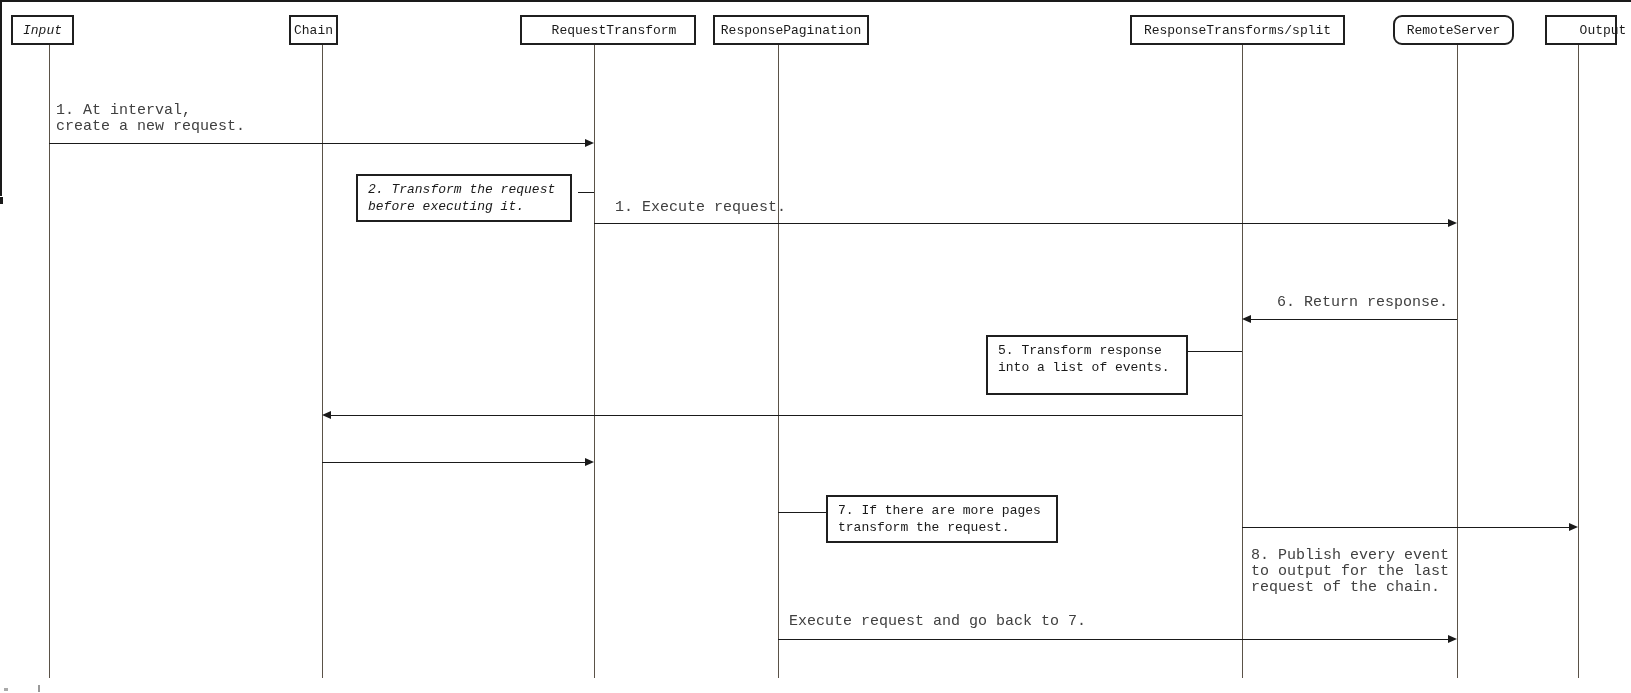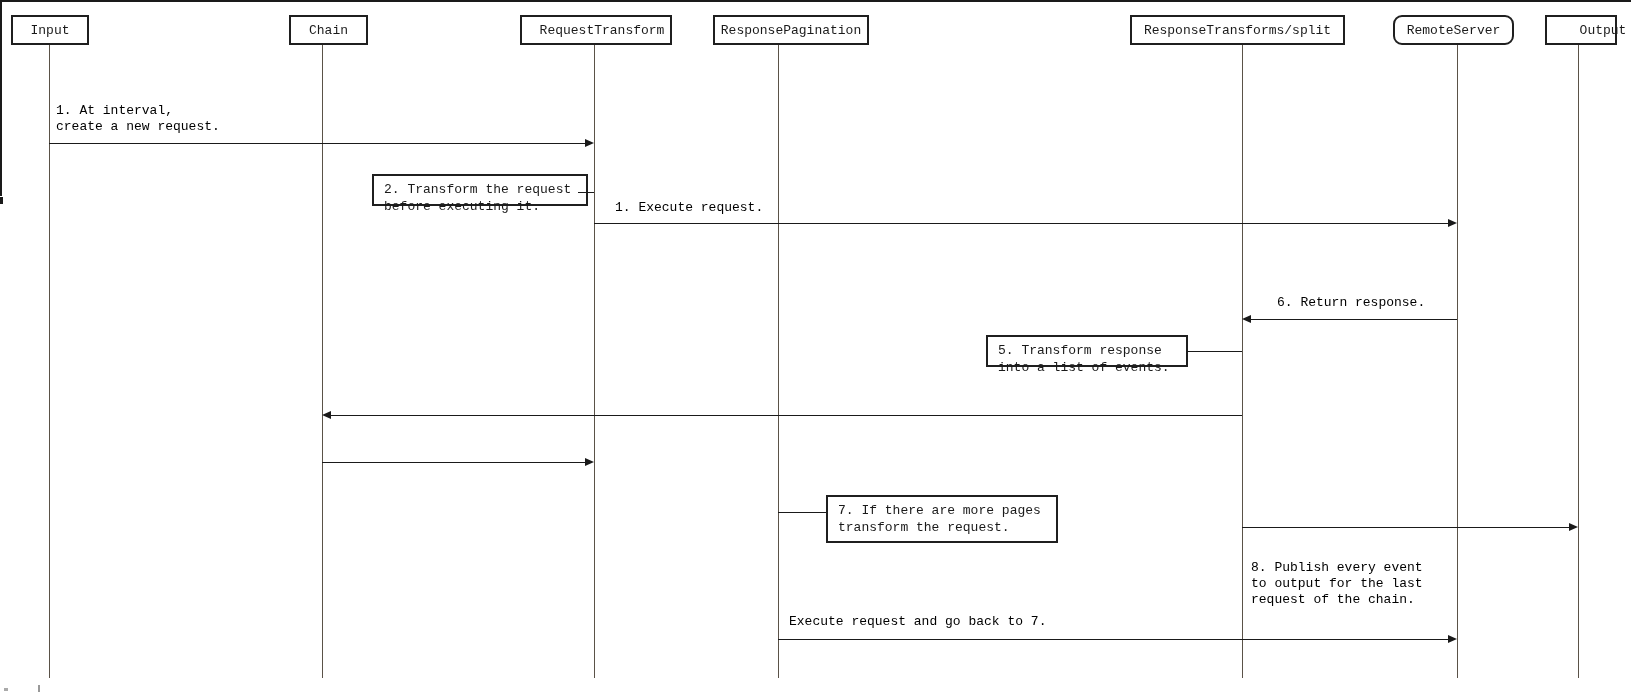--- a/index.html
+++ b/index.html
@@ -9,85 +9,85 @@
                border:2px solid #1f1f1f;background:#ffffff;display:flex;align-items:center;
                justify-content:center;font-size:13px;color:#1a1a1a;white-space:nowrap;}
   .lifeline{position:absolute;top:45px;height:633px;width:1px;background:#5a5248;}
   .hline{position:absolute;height:1px;background:#1a1a1a;}
   .head-r{position:absolute;width:0;height:0;border-top:4px solid transparent;
           border-bottom:4px solid transparent;border-left:9px solid #1a1a1a;}
   .head-l{position:absolute;width:0;height:0;border-top:4px solid transparent;
           border-bottom:4px solid transparent;border-right:9px solid #1a1a1a;}
   .note{position:absolute;box-sizing:border-box;border:2px solid #1f1f1f;background:#ffffff;
         font-size:13px;line-height:17px;color:#1a1a1a;padding:5px 0 0 10px;white-space:pre-line;}
-  .label{position:absolute;font-size:13px;line-height:16px;color:#000000;white-space:pre-line;}
+  .label{position:absolute;font-size:15px;line-height:16px;color:#404040;white-space:pre-line;}
   .frame{position:absolute;background:#1a1a1a;}
   .artifact{position:absolute;}
 </style>
 </head>
 <body>
 
 <div id="canvas">
 
   <div class="frame" style="left:0;top:0;width:1631px;height:2px;"></div>
   <div class="frame" style="left:0;top:0;width:2px;height:196px;"></div>
   <div class="frame" style="left:0;top:197px;width:3px;height:7px;"></div>
   <div class="artifact" style="left:4px;top:688px;width:4px;height:3px;background:#aaaaaa;"></div>
   <div class="artifact" style="left:38px;top:685px;width:2px;height:7px;background:#999999;"></div>
 
-  <div class="participant" style="left:11px;width:78px;">Input</div>
-  <div class="participant" style="left:289px;width:79px;">Chain</div>
-  <div class="participant" style="left:520px;width:152px;padding-left:12px;">RequestTransform</div>
+  <div class="participant" style="left:11px;width:63px;font-style:italic;">Input</div>
+  <div class="participant" style="left:289px;width:49px;">Chain</div>
+  <div class="participant" style="left:520px;width:176px;padding-left:12px;">RequestTransform</div>
   <div class="participant" style="left:713px;width:156px;">ResponsePagination</div>
   <div class="participant" style="left:1130px;width:215px;">ResponseTransforms/split</div>
   <div class="participant" style="left:1393px;width:121px;border-radius:9px;">RemoteServer</div>
   <div class="participant" style="left:1545px;width:72px;padding-left:44px;">Output</div>
 
   <div class="lifeline" style="left:49px;"></div>
   <div class="lifeline" style="left:322px;"></div>
   <div class="lifeline" style="left:594px;"></div>
   <div class="lifeline" style="left:778px;"></div>
   <div class="lifeline" style="left:1242px;"></div>
   <div class="lifeline" style="left:1457px;"></div>
   <div class="lifeline" style="left:1578px;"></div>
 
   <div class="label" style="left:56px;top:103px;">1. At interval,
 create a new request.</div>
   <div class="hline" style="left:49px;top:143px;width:537px;"></div>
   <div class="head-r" style="left:585px;top:139px;"></div>
 
-  <div class="note" style="left:372px;top:174px;width:216px;height:32px;">2. Transform the request
+  <div class="note" style="left:356px;top:174px;width:216px;height:48px;font-style:italic;">2. Transform the request
 before executing it.</div>
   <div class="hline" style="left:578px;top:192px;width:16px;"></div>
 
   <div class="label" style="left:615px;top:200px;">1. Execute request.</div>
   <div class="hline" style="left:594px;top:223px;width:854px;"></div>
   <div class="head-r" style="left:1448px;top:219px;"></div>
 
   <div class="label" style="left:1277px;top:295px;">6. Return response.</div>
   <div class="hline" style="left:1251px;top:319px;width:206px;"></div>
   <div class="head-l" style="left:1242px;top:315px;"></div>
 
-  <div class="note" style="left:986px;top:335px;width:202px;height:32px;font-family:Liberation Mono, monospace;">5. Transform response
+  <div class="note" style="left:986px;top:335px;width:202px;height:60px;font-family:Liberation Mono, monospace;">5. Transform response
 into a list of events.</div>
   <div class="hline" style="left:1187px;top:351px;width:55px;"></div>
 
   <div class="hline" style="left:331px;top:415px;width:911px;"></div>
   <div class="head-l" style="left:322px;top:411px;"></div>
 
   <div class="hline" style="left:322px;top:462px;width:264px;"></div>
   <div class="head-r" style="left:585px;top:458px;"></div>
 
   <div class="note" style="left:826px;top:495px;width:232px;height:48px;">7. If there are more pages
 transform the request.</div>
   <div class="hline" style="left:778px;top:512px;width:48px;"></div>
 
   <div class="hline" style="left:1242px;top:527px;width:327px;"></div>
   <div class="head-r" style="left:1569px;top:523px;"></div>
-  <div class="label" style="left:1251px;top:560px;">8. Publish every event
+  <div class="label" style="left:1251px;top:548px;">8. Publish every event
 to output for the last
 request of the chain.</div>
 
   <div class="label" style="left:789px;top:614px;">Execute request and go back to 7.</div>
   <div class="hline" style="left:778px;top:639px;width:670px;"></div>
   <div class="head-r" style="left:1448px;top:635px;"></div>
 
 </div>
 
 </body></html>

